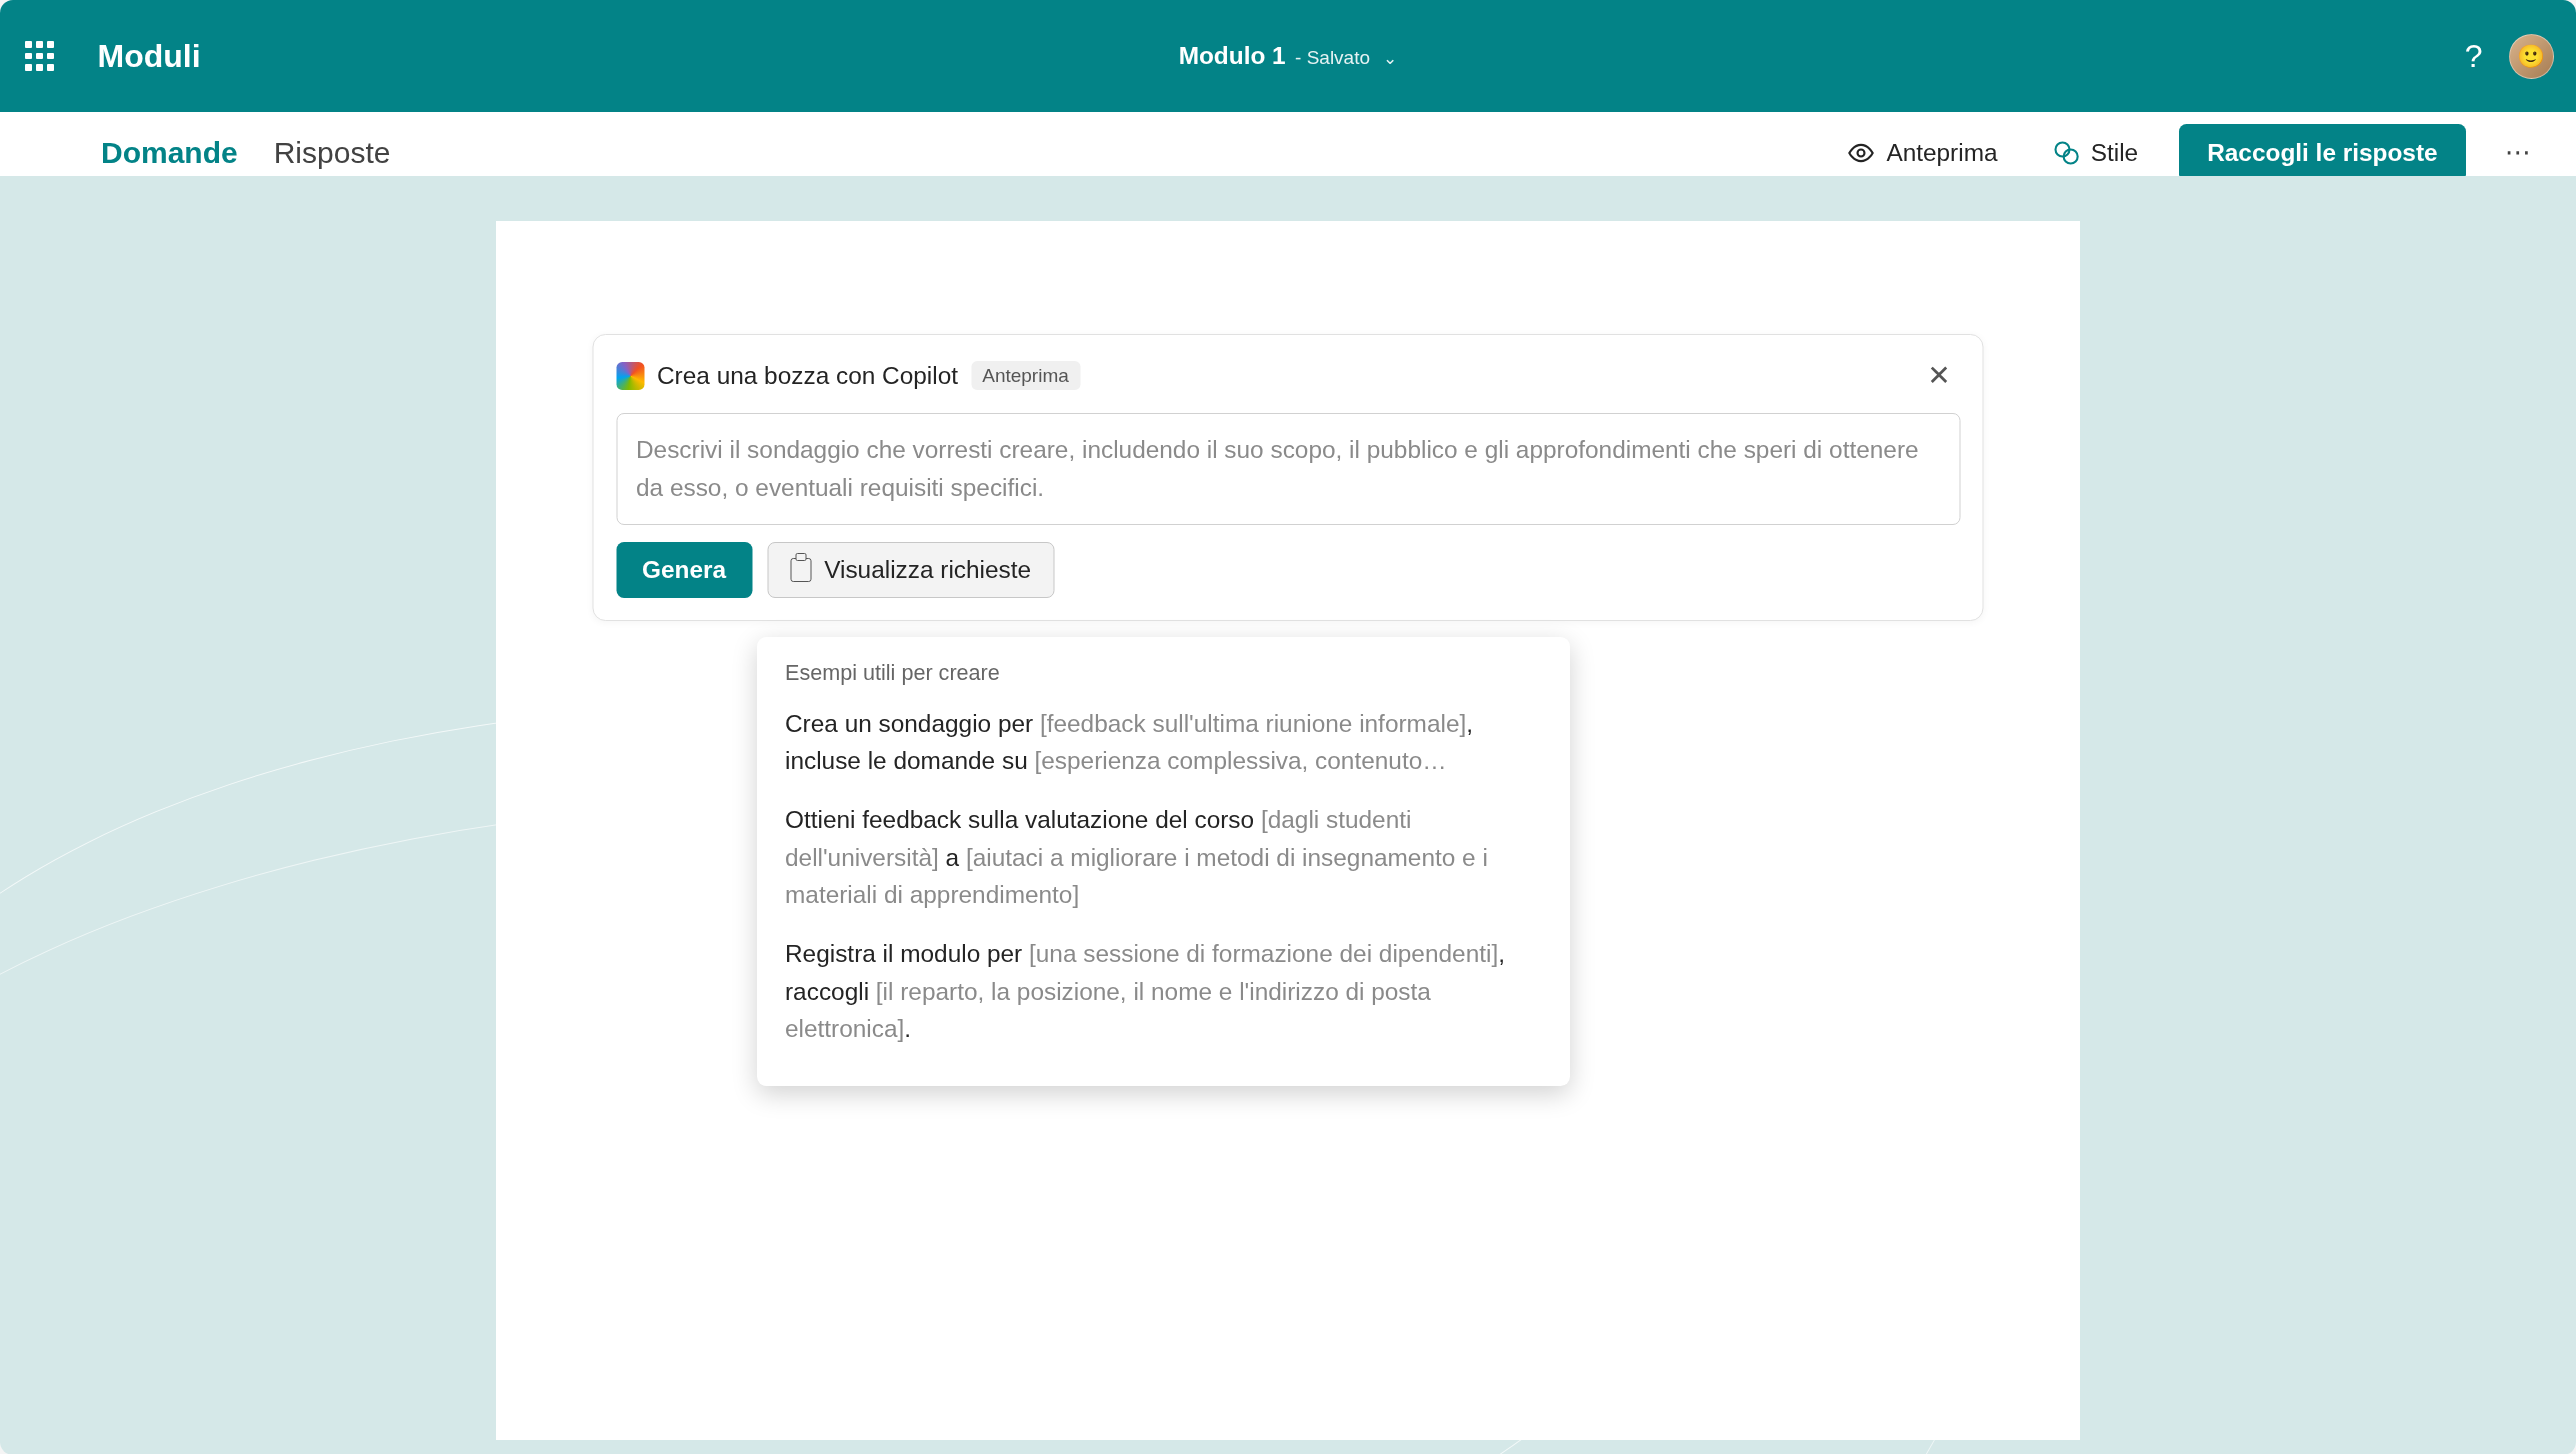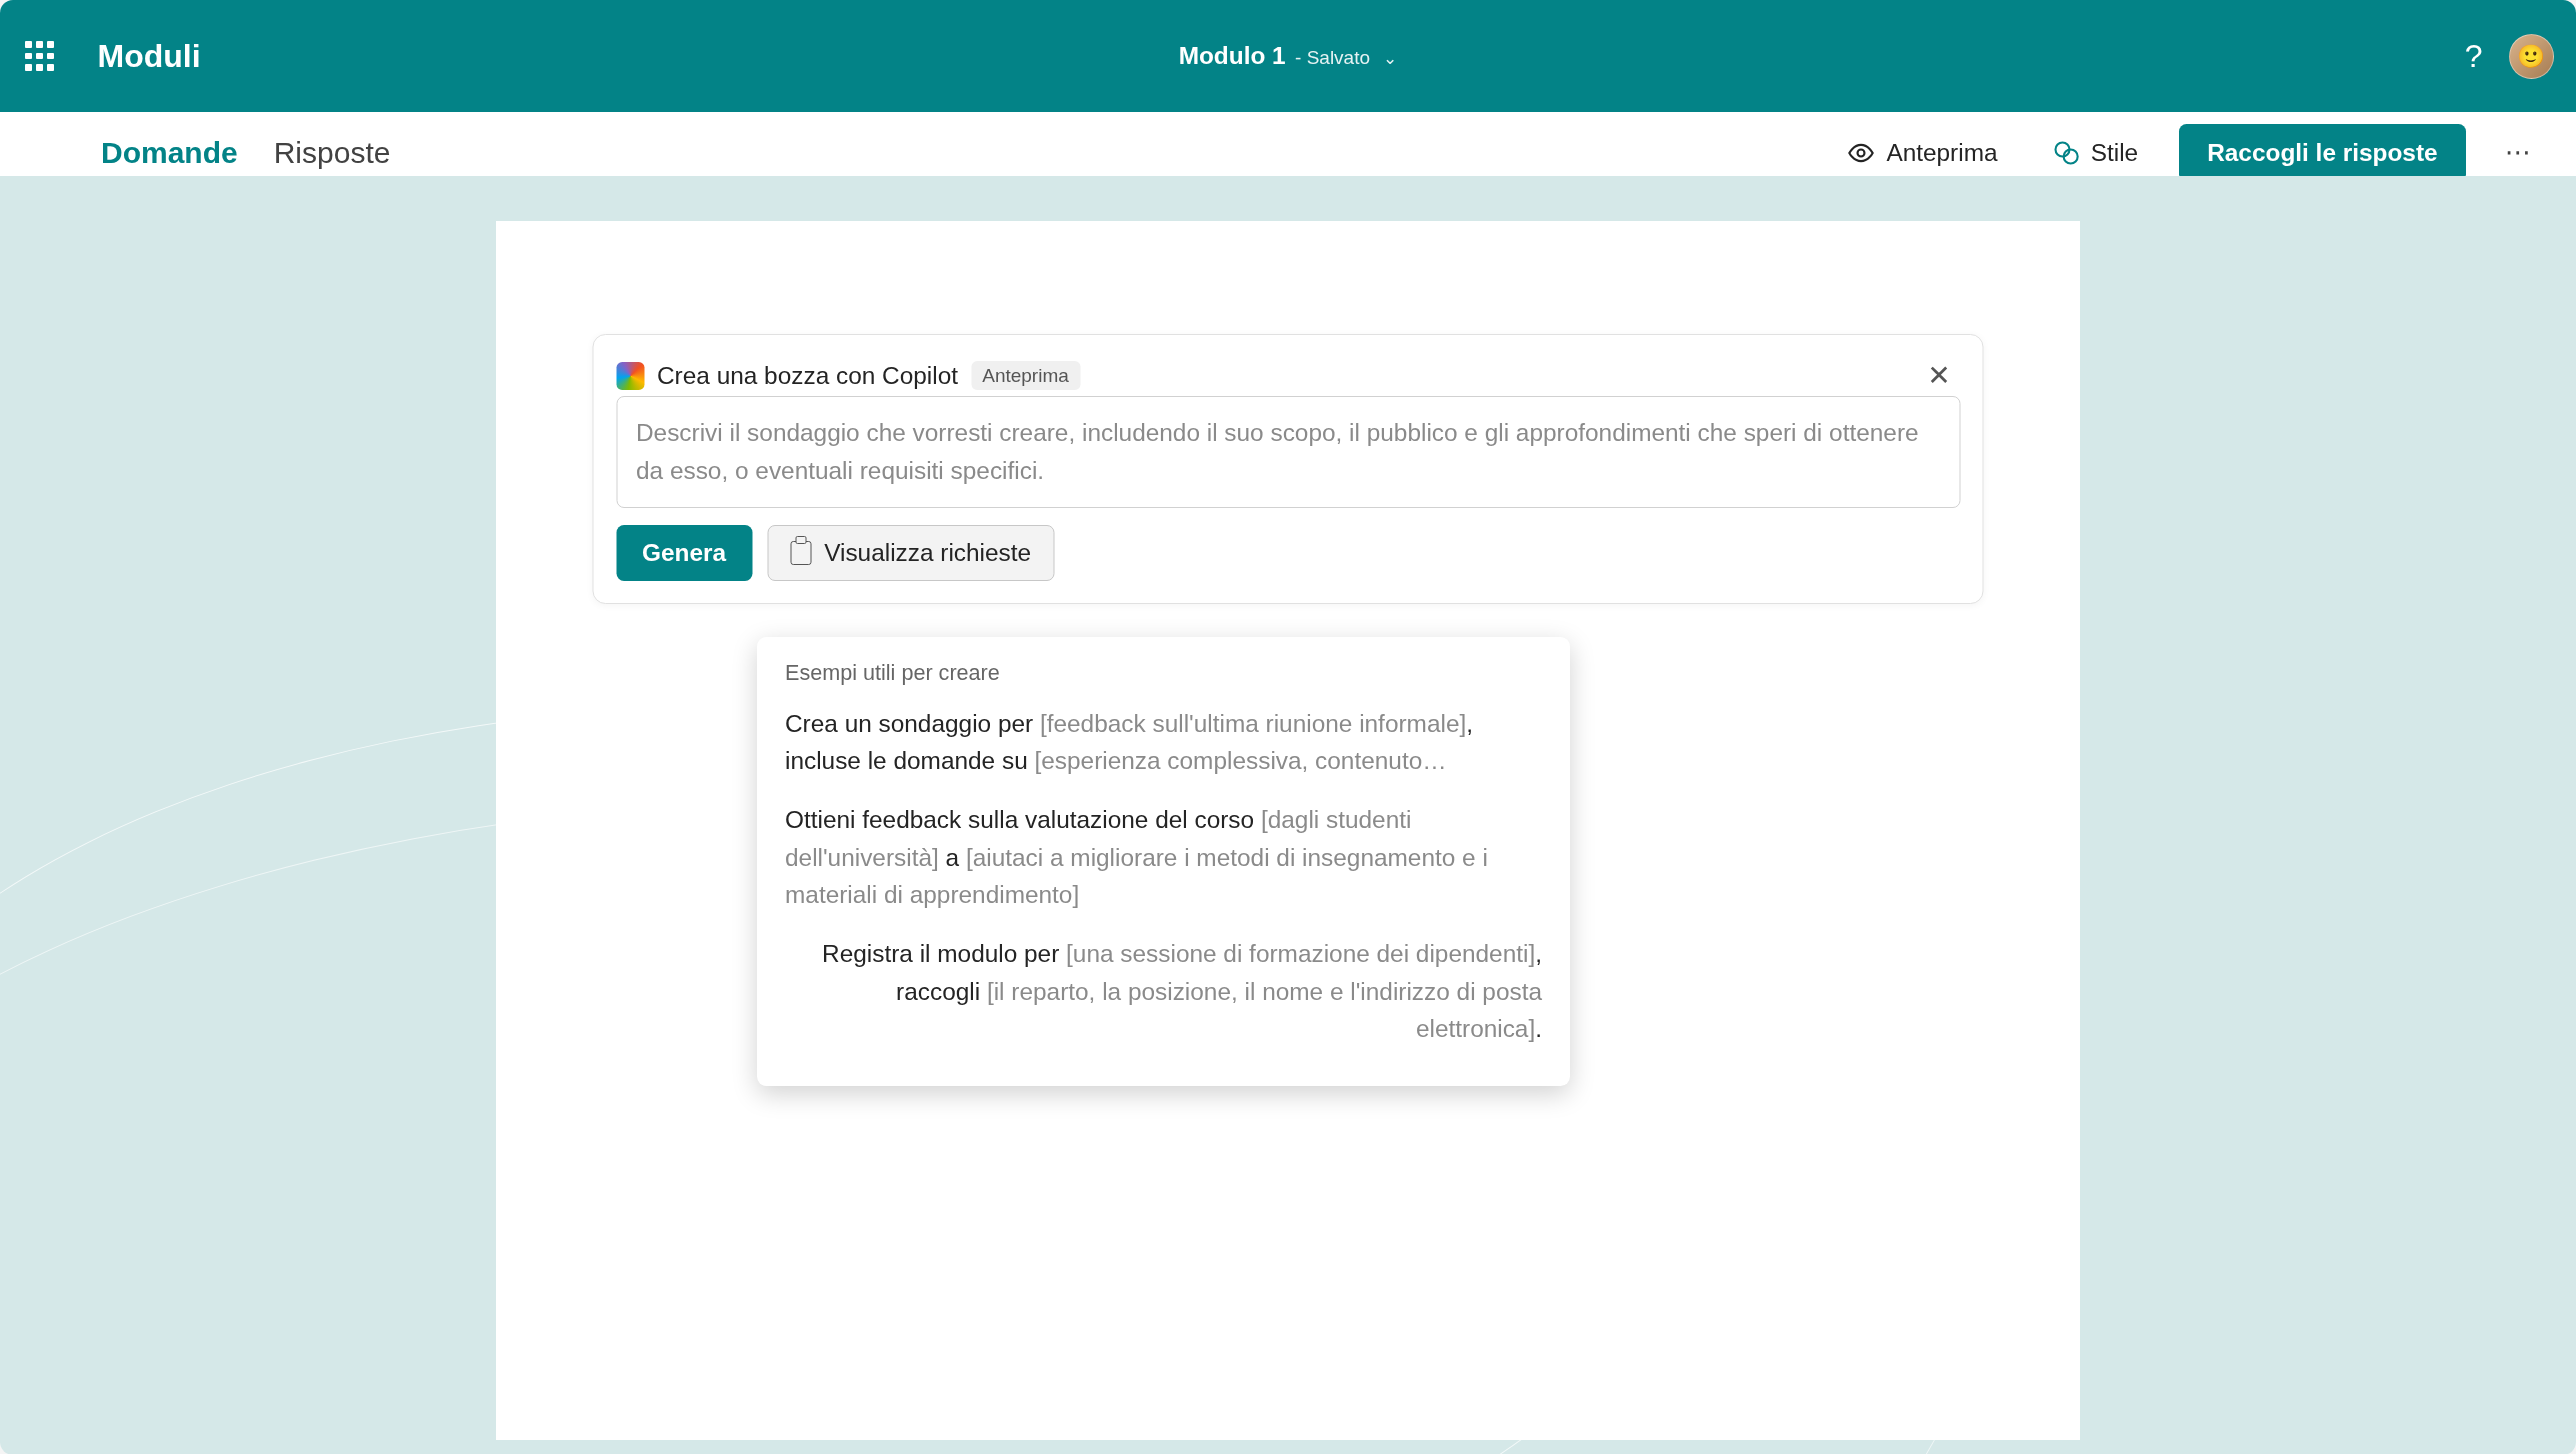--- a/index.html
+++ b/index.html
@@ -114,21 +114,21 @@
   .copilot-card {
     position: absolute; left: 50%; transform: translateX(-50%);
     top: 334px; width: 1391px;
     background: #fff;
     border: 0.9px solid #e1e1e1;
     border-radius: 13px;
     padding: 20.6px 22.5px 22.5px 22.5px;
     box-shadow: 0 1.9px 7.5px rgba(0,0,0,0.04);
   }
   .copilot-head {
-    display: flex; align-items: center; gap: 13px; 
+    display: flex; align-items: center; gap: 13px; margin-bottom: 17px;
   }
   .copilot-logo {
     width: 28px; height: 28px; border-radius: 5.6px;
     background: conic-gradient(from 45deg,#f25022,#ffb900,#7fba00,#00a4ef,#8661c5,#f25022);
   }
   .copilot-title { font-size: 24.4px; color: #242424; font-weight: 400; }
   .preview-badge {
     background: #f0f0f0; color: #555;
     font-size: 19px; padding: 3.7px 11.2px;
     border-radius: 5.6px;
@@ -176,21 +176,21 @@
     width: 813px; background: #fff;
     border-radius: 9.4px;
     box-shadow: 0 7.5px 26px rgba(0,0,0,0.18);
     padding: 22.5px 28px 26px 28px;
   }
   .pop-title { font-size: 21.6px; color: #666; margin-bottom: 19px; }
   .prompt-item {
     font-size: 24.4px; line-height: 1.55; color: #242424;
     margin-bottom: 20.6px; cursor: pointer;
   }
-  .prompt-item:last-child { margin-bottom: 12px; text-align: right; }
+  .prompt-item:last-child { margin-bottom: 12px; }
   .prompt-item .hint { color: #8a8a8a; }
   .prompt-item .strong { color: #242424; font-weight: 400; }
   
   .eye-icon svg, .style-icon svg { width: 28px; height: 28px; display:block; }
 </style>
 </head>
 <body>
 
 <div class="app-window">
 

